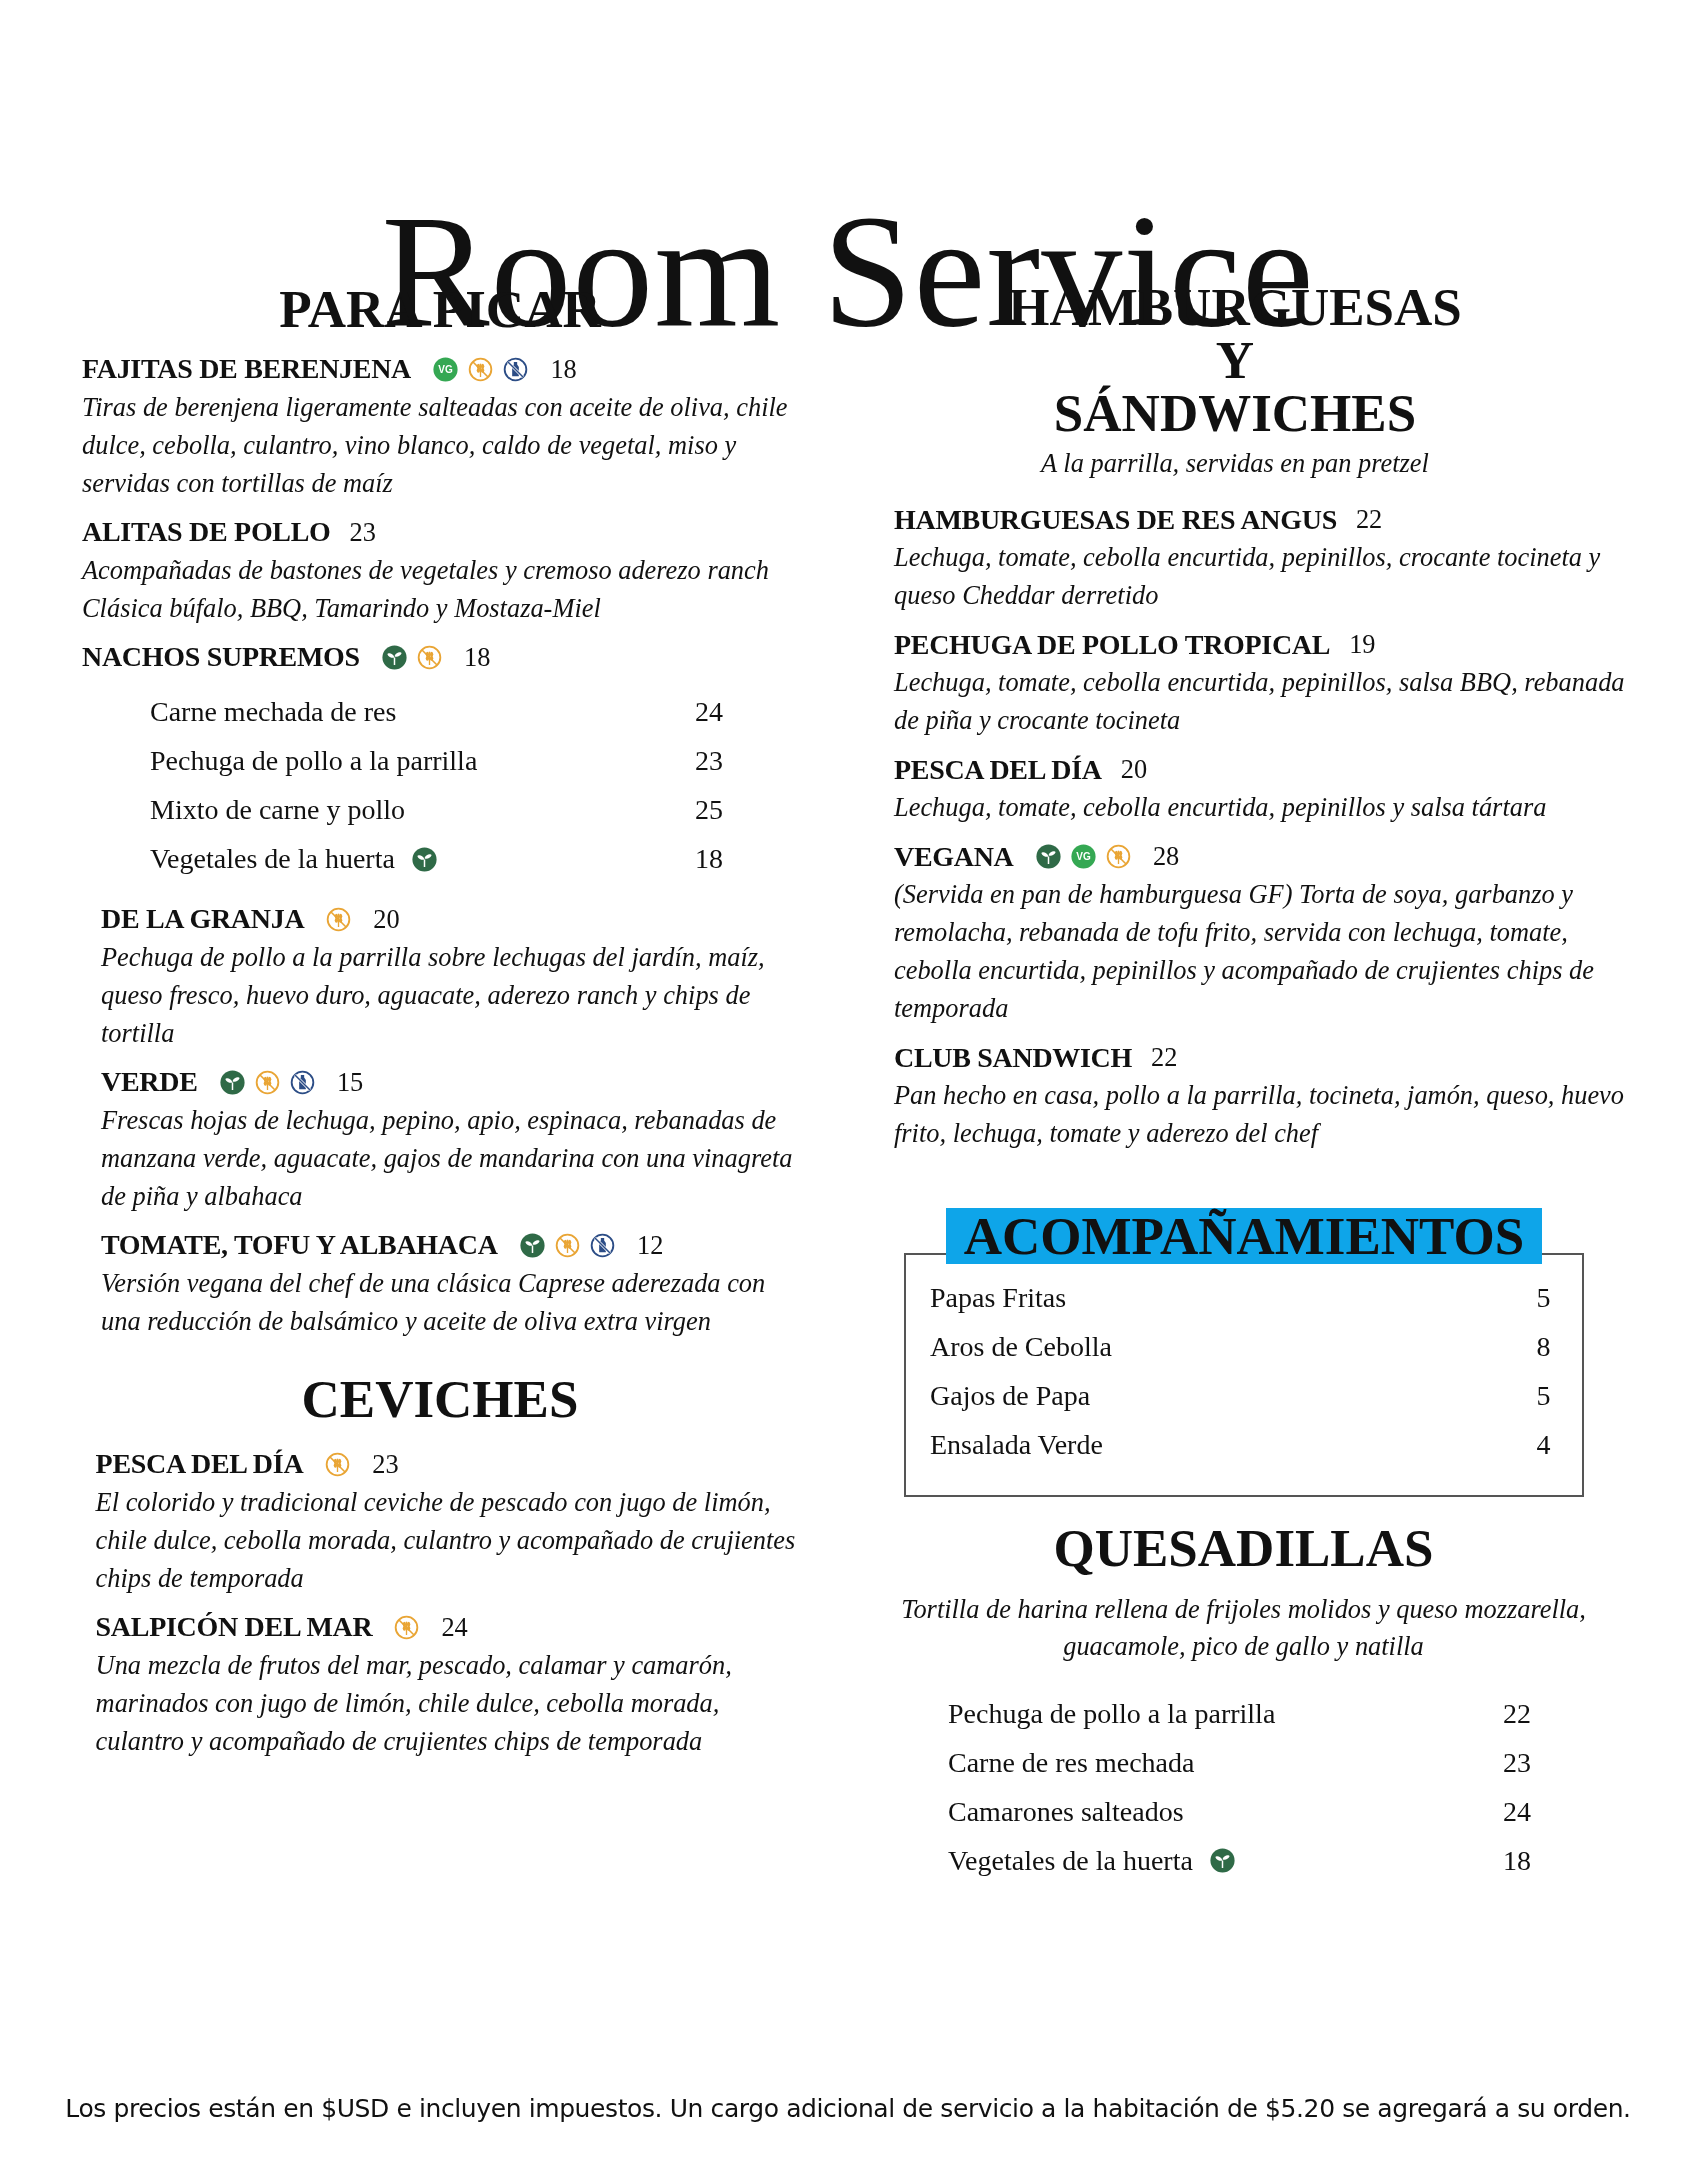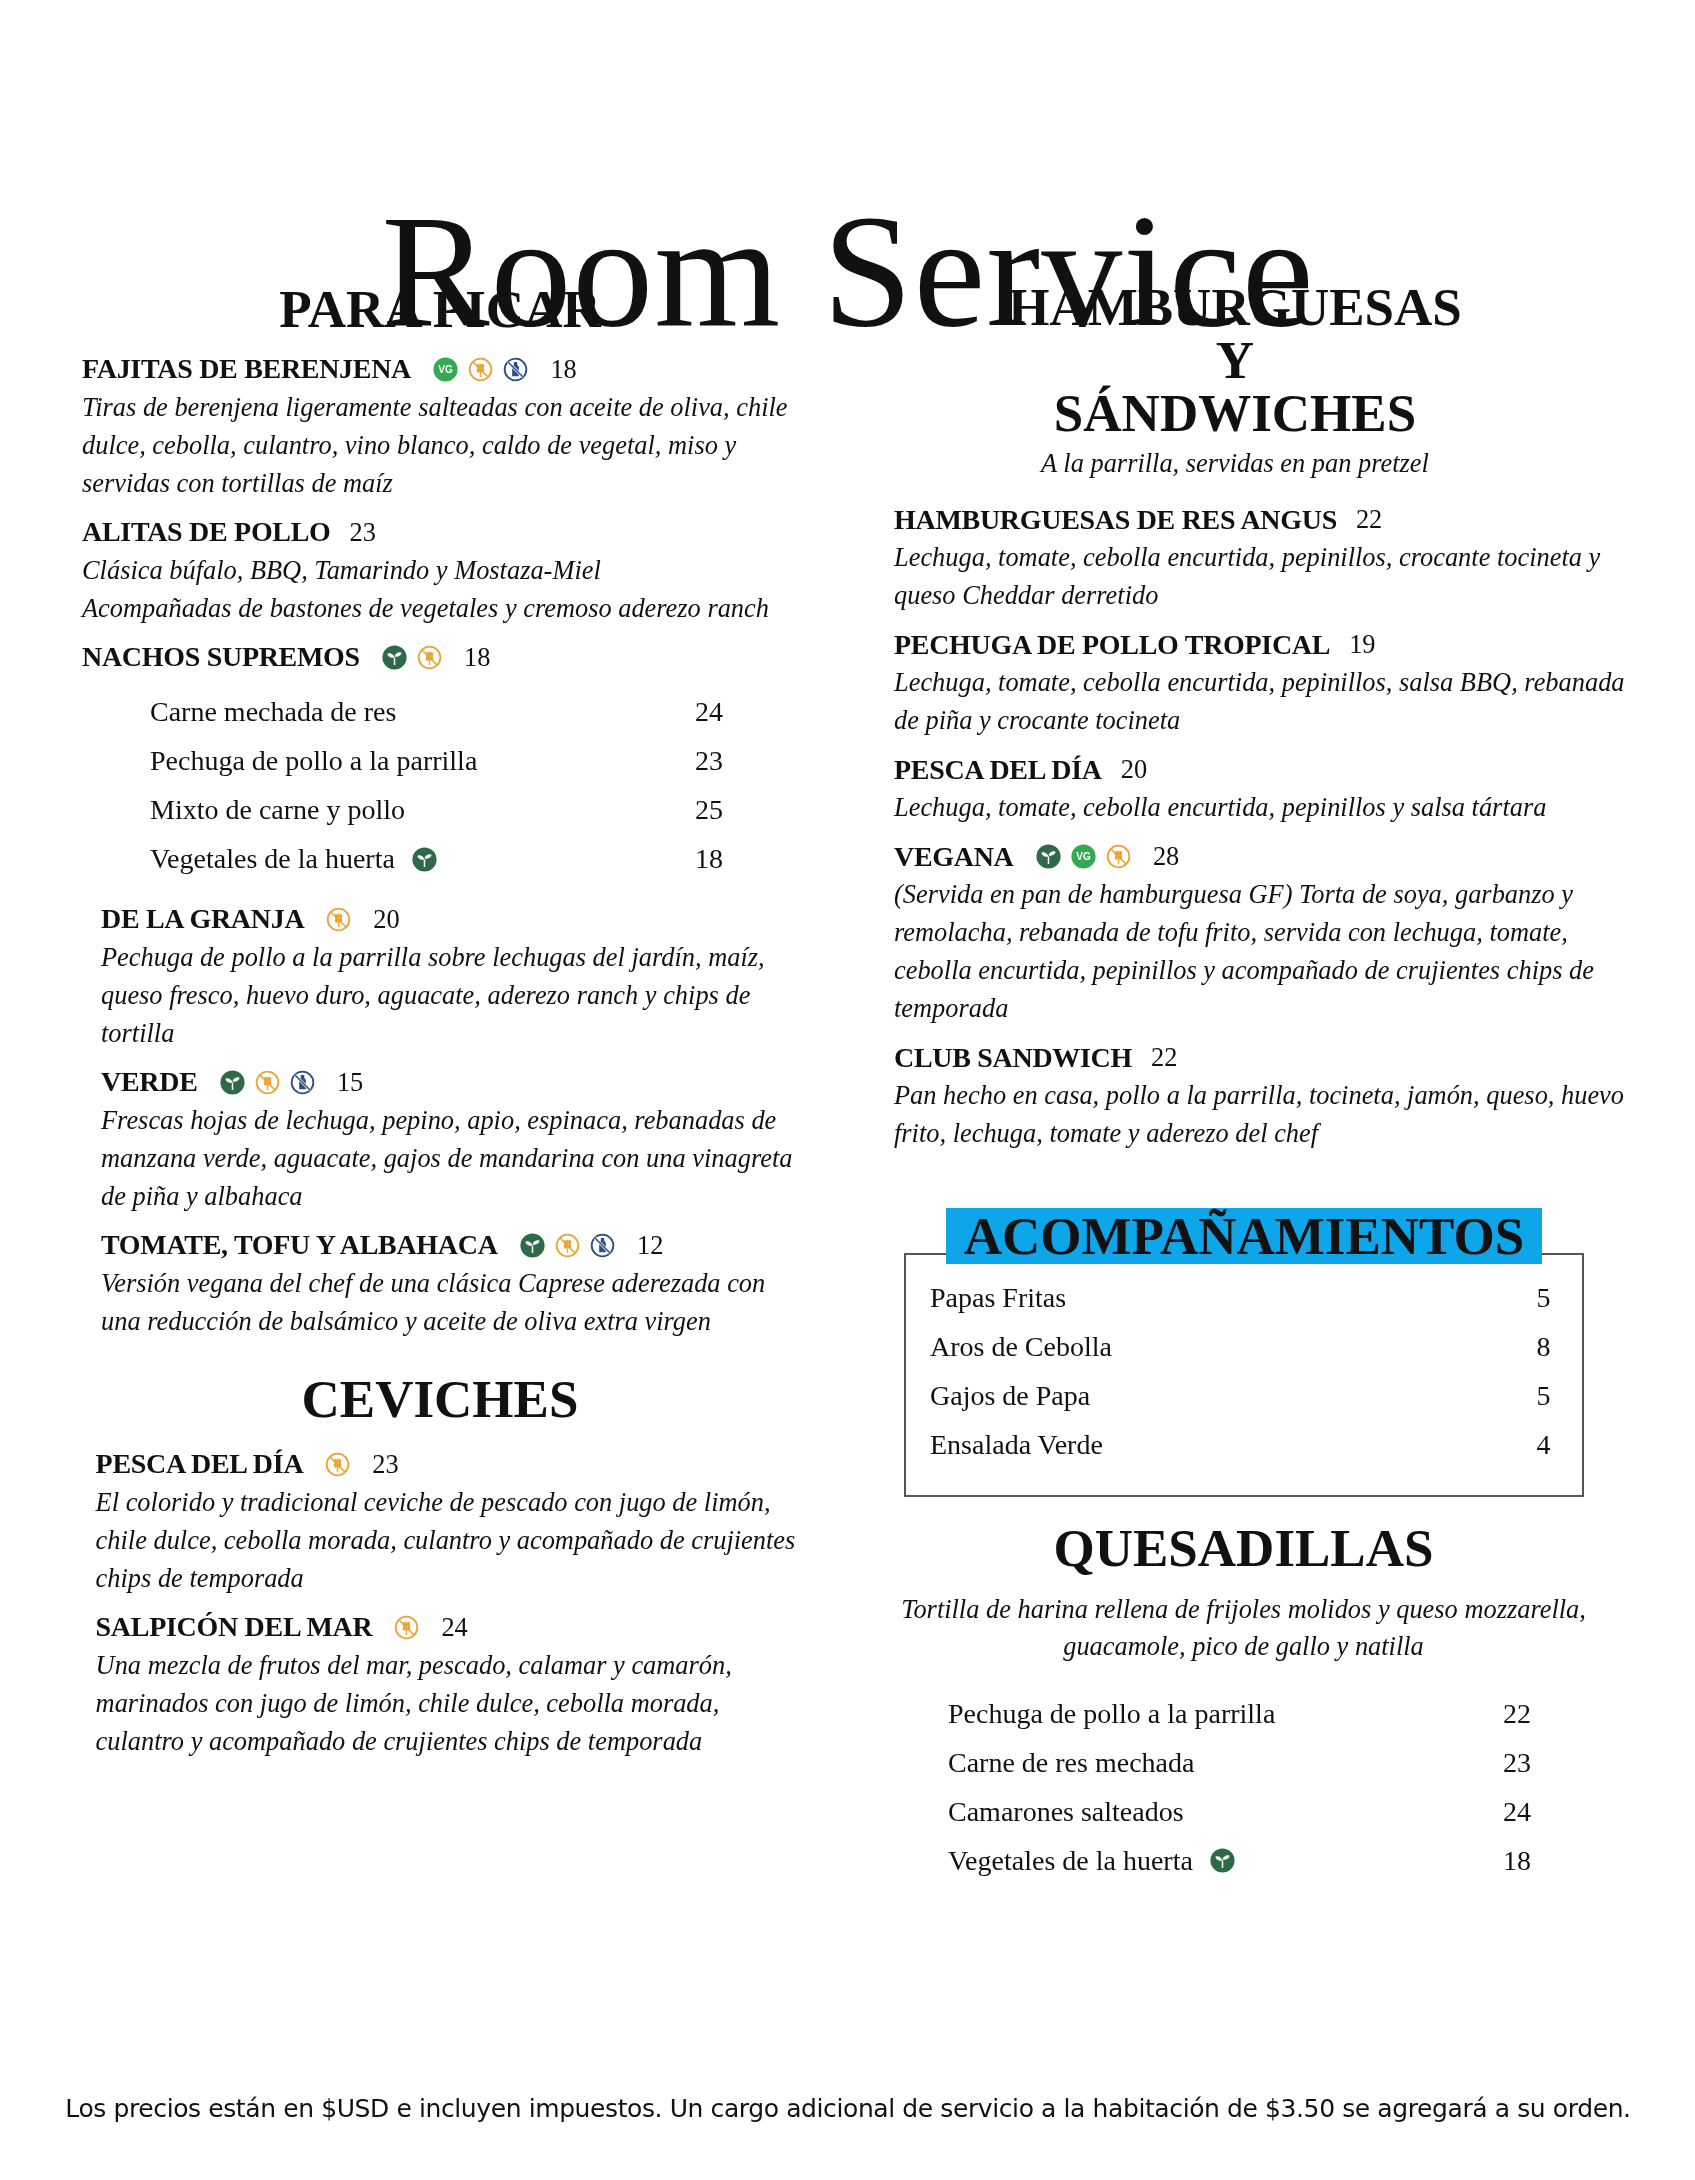--- a/index.html
+++ b/index.html
@@ -98,22 +98,22 @@
         <span class="item-price">18</span>
       </div>
       <div class="item-desc">Tiras de berenjena ligeramente salteadas con aceite de oliva, chile dulce, cebolla, culantro, vino blanco, caldo de vegetal, miso y servidas con tortillas de maíz</div>
     </div>
 
     <div class="item">
       <div class="item-head">
         <span class="item-name">ALITAS DE POLLO</span>
         <span class="item-price">23</span>
       </div>
+      <div class="item-desc">Acompañadas de bastones de vegetales y cremoso aderezo ranch</div>
       <div class="item-desc">Clásica búfalo, BBQ, Tamarindo y Mostaza-Miel</div>
-      <div class="item-desc">Acompañadas de bastones de vegetales y cremoso aderezo ranch</div>
     </div>
 
     <div class="item">
       <div class="item-head">
         <span class="item-name">NACHOS SUPREMOS</span>
         <span class="icons">
             <span class="icon">
     <svg viewBox="0 0 30 30">
                 <circle cx="15" cy="15" r="14.5" fill="#2f6a47"></circle>
                 <path d="M15 24 V15" stroke="#fff" stroke-width="1.8" fill="none"></path>
@@ -436,14 +436,14 @@
                 <path d="M15 13.5 C17 8,23 8,23.5 10 C22 14,17 15,15 13.5Z" fill="#fff"></path>
               </svg>
   </span>
           </span>
       </span>
       <span class="sub-price">18</span>
     </div>
   </div>
 </section>
 
-<div class="footer">Los precios están en $USD e incluyen impuestos. Un cargo adicional de servicio a la habitación de $3.50 se agregará a su orden.</div>
+<div class="footer">Los precios están en $USD e incluyen impuestos. Un cargo adicional de servicio a la habitación de $5.20 se agregará a su orden.</div>
 
 
 </body></html>

